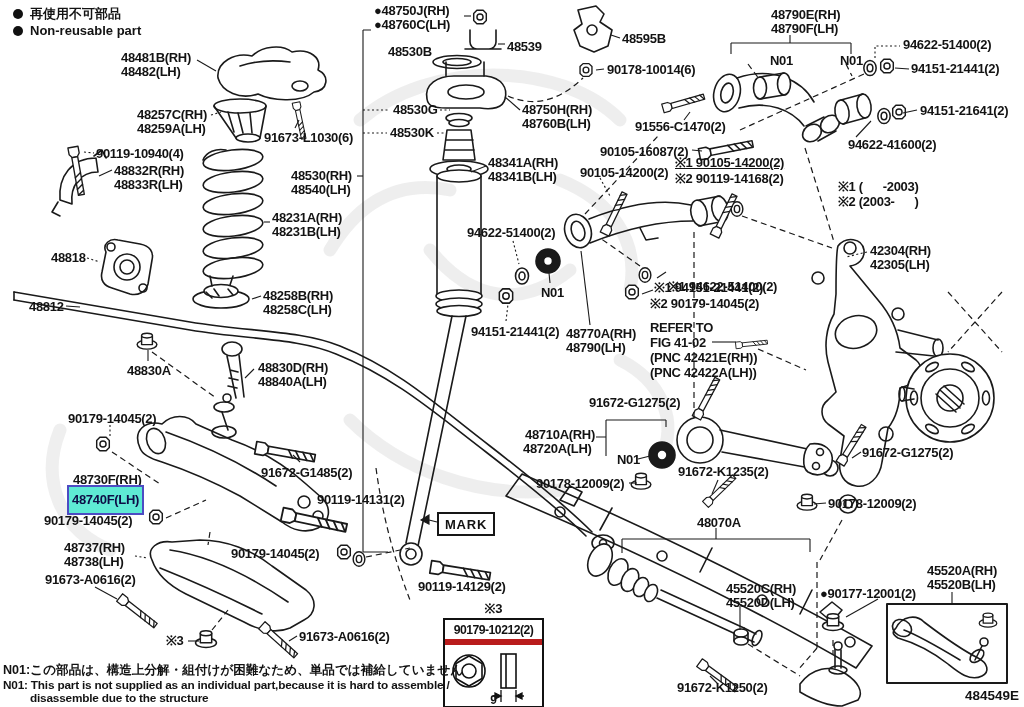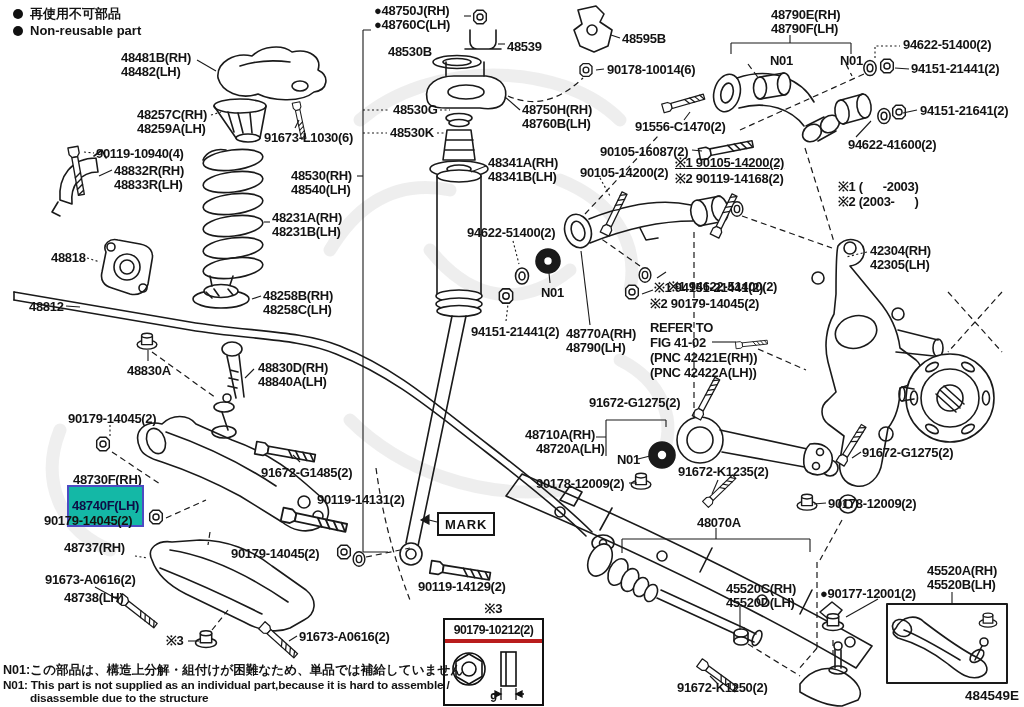--- a/index.html
+++ b/index.html
@@ -1,42 +1,42 @@
 <!DOCTYPE html>
 <html><head>
 <meta charset="utf-8">
 <style>
   html,body{margin:0;padding:0;background:#fff}
   body{width:1024px;height:707px;position:relative;overflow:hidden;
        font-family:"Liberation Sans",sans-serif;color:#131313}
   .stage{position:absolute;left:0;top:0;width:1024px;height:707px;z-index:1}
   .plabel{position:absolute;font-weight:bold;font-size:13px;line-height:13.5px;
           letter-spacing:-0.3px;color:#131313;white-space:pre;z-index:3;cursor:default}
-  .plabel.hl{background:#14b8a6;box-shadow:0 0 0 2px #4d4cc3;color:#0d0d46;
-             padding:12px 3px;margin:-1px -3px}
+  .plabel.hl{background:#5eead4;box-shadow:0 0 0 2px #4d4cc3;color:#0d0d46;
+             padding:6px 3px;margin:-1px -3px}
   .legend{position:absolute;left:13px;top:5px;z-index:3}
   .legend-row{display:flex;align-items:center;gap:7px;height:17px;
               font-weight:bold;font-size:13px}
   .legend-dot{width:10px;height:10px;border-radius:50%;background:#111;flex:0 0 auto}
   .markbox{position:absolute;left:437px;top:512px;width:54px;height:20px;
            border:2px solid #161616;background:#fff;display:flex;align-items:center;
            justify-content:center;font-weight:bold;font-size:13px;letter-spacing:.8px;z-index:3}
   .notes{position:absolute;left:3px;top:661px;z-index:3}
   .note-jp{font-size:12.6px;font-weight:bold;line-height:18px;white-space:pre}
   .note-en{font-size:11.8px;font-weight:bold;line-height:12.5px;
            letter-spacing:-.2px;white-space:pre}
   .note-en.ind{margin-left:27px}
   .diagram-id{position:absolute;left:965px;top:688px;font-weight:bold;
               font-size:13.5px;z-index:3}
   .ntable{position:absolute;left:443px;top:599px;z-index:3}
   .nt-ref{font-weight:bold;font-size:13px;text-align:center;margin-bottom:1px}
   .nt-grid{display:flex;border:2px solid #111;background:#fff}
   .nt-cell{width:97px}
   .nt-cell + .nt-cell{border-left:2px solid #111}
-  .nt-head{border-bottom:4px solid #b91c1c;font-weight:bold;font-size:12.2px;
+  .nt-head{border-bottom:6px solid #b91c1c;font-weight:bold;font-size:12.2px;
            letter-spacing:-.5px;text-align:center;padding:3px 0 2px;white-space:nowrap}
   .nt-body{height:61px;position:relative}
   .nt-body svg{position:absolute;left:0;top:0}
   .nt-dim{position:absolute;bottom:-1px;left:0;right:0;text-align:center;
           font-weight:bold;font-size:12px;z-index:2}
 </style>
 </head>
 <body>
 
 <svg class="stage" width="1024" height="707" viewBox="0 0 1024 707" xmlns="http://www.w3.org/2000/svg">
@@ -443,21 +443,21 @@
     <div class="plabel" style="left: 127px; top: 364px;">48830A</div>
     <div class="plabel" style="left: 258px; top: 361px;">48830D(RH)</div>
     <div class="plabel" style="left: 258px; top: 375px;">48840A(LH)</div>
     <div class="plabel" style="left: 68px; top: 412px;">90179-14045(2)</div>
     <div class="plabel" style="left: 73px; top: 473px;">48730F(RH)</div>
     <div class="plabel hl" style="left: 72px; top: 488px;">48740F(LH)</div>
     <div class="plabel" style="left: 261px; top: 466px;">91672-G1485(2)</div>
     <div class="plabel" style="left: 274px; top: 493px; margin-left: 43px;">90119-14131(2)</div>
     <div class="plabel" style="left: 44px; top: 514px;">90179-14045(2)</div>
     <div class="plabel" style="left: 64px; top: 541px;">48737(RH)</div>
-    <div class="plabel" style="left: 64px; top: 555px; margin-top: 36px;">48738(LH)</div>
+    <div class="plabel" style="left: 64px; top: 555px;">48738(LH)</div>
     <div class="plabel" style="left: 231px; top: 547px;">90179-14045(2)</div>
     <div class="plabel" style="left: 45px; top: 573px;">91673-A0616(2)</div>
     <div class="plabel" style="left: 166px; top: 634px;">※3</div>
     <div class="plabel" style="left: 299px; top: 630px;">91673-A0616(2)</div>
     <div class="plabel" style="left: 418px; top: 580px;">90119-14129(2)</div>
     <div class="plabel" style="left: 374px; top: 4px;">●48750J(RH)</div>
     <div class="plabel" style="left: 374px; top: 18px;">●48760C(LH)</div>
     <div class="plabel" style="left: 388px; top: 45px;">48530B</div>
     <div class="plabel" style="left: 507px; top: 40px;">48539</div>
     <div class="plabel" style="left: 622px; top: 32px; text-align: right;">48595B</div>
@@ -467,21 +467,21 @@
     <div class="plabel" style="left: 522px; top: 103px;">48750H(RH)</div>
     <div class="plabel" style="left: 522px; top: 117px;">48760B(LH)</div>
     <div class="plabel" style="left: 488px; top: 156px;">48341A(RH)</div>
     <div class="plabel" style="left: 488px; top: 170px;">48341B(LH)</div>
     <div class="plabel" style="left: 467px; top: 226px;">94622-51400(2)</div>
     <div class="plabel" style="left: 541px; top: 286px;">N01</div>
     <div class="plabel" style="left: 471px; top: 325px;">94151-21441(2)</div>
     <div class="plabel" style="left: 566px; top: 327px;">48770A(RH)</div>
     <div class="plabel" style="left: 566px; top: 341px;">48790(LH)</div>
     <div class="plabel" style="left: 525px; top: 428px;">48710A(RH)</div>
-    <div class="plabel" style="left: 536px; top: 442px;">48720A(LH)</div>
+    <div class="plabel" style="left: 523px; top: 442px;">48720A(LH)</div>
     <div class="plabel" style="left: 617px; top: 453px;">N01</div>
     <div class="plabel" style="left: 536px; top: 477px;">90178-12009(2)</div>
     <div class="plabel" style="left: 697px; top: 516px;">48070A</div>
     <div class="plabel" style="left: 726px; top: 582px;">45520C(RH)</div>
     <div class="plabel" style="left: 726px; top: 596px;">45520D(LH)</div>
     <div class="plabel" style="left: 677px; top: 681px;">91672-K1250(2)</div>
     <div class="plabel" style="left: 771px; top: 8px;">48790E(RH)</div>
     <div class="plabel" style="left: 771px; top: 22px;">48790F(LH)</div>
     <div class="plabel" style="left: 770px; top: 54px;">N01</div>
     <div class="plabel" style="left: 840px; top: 54px;">N01</div>

